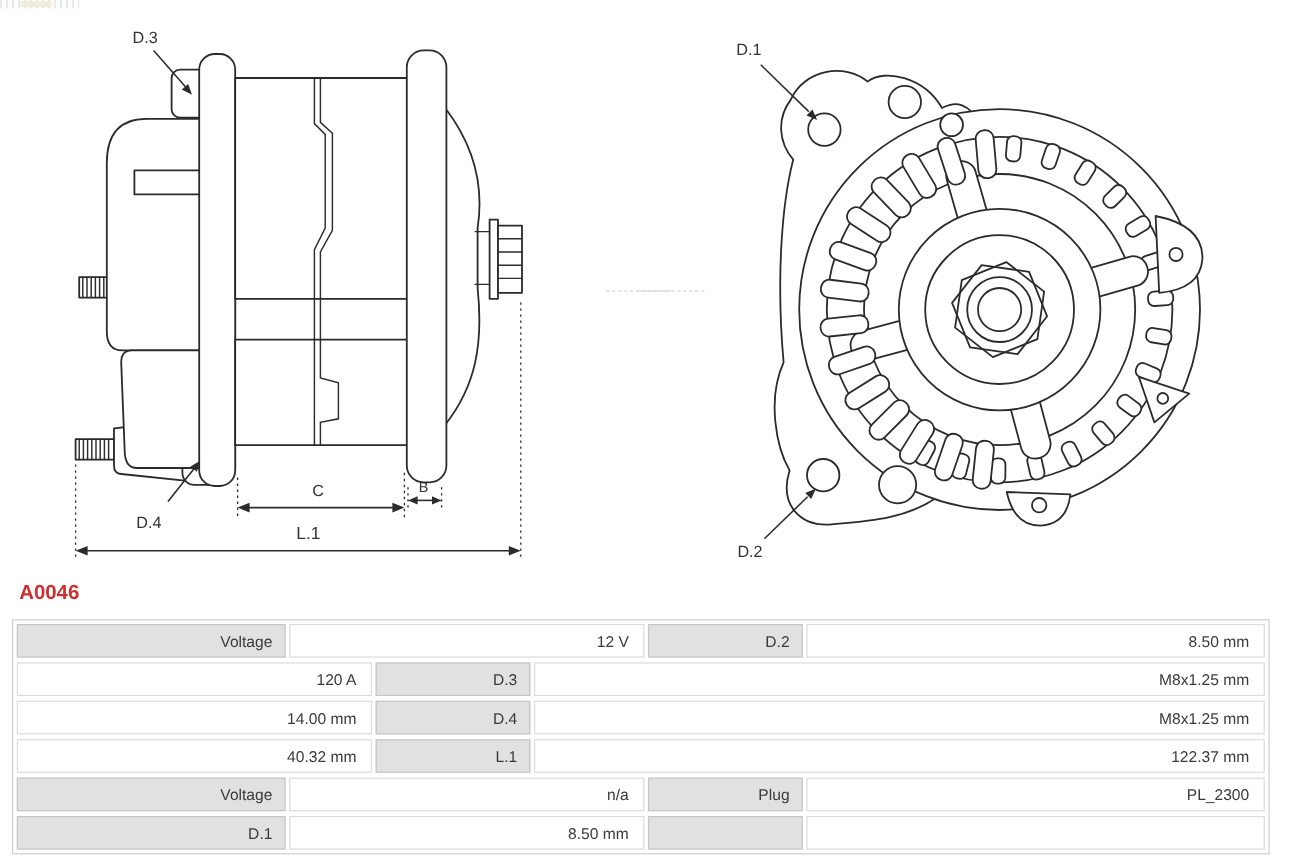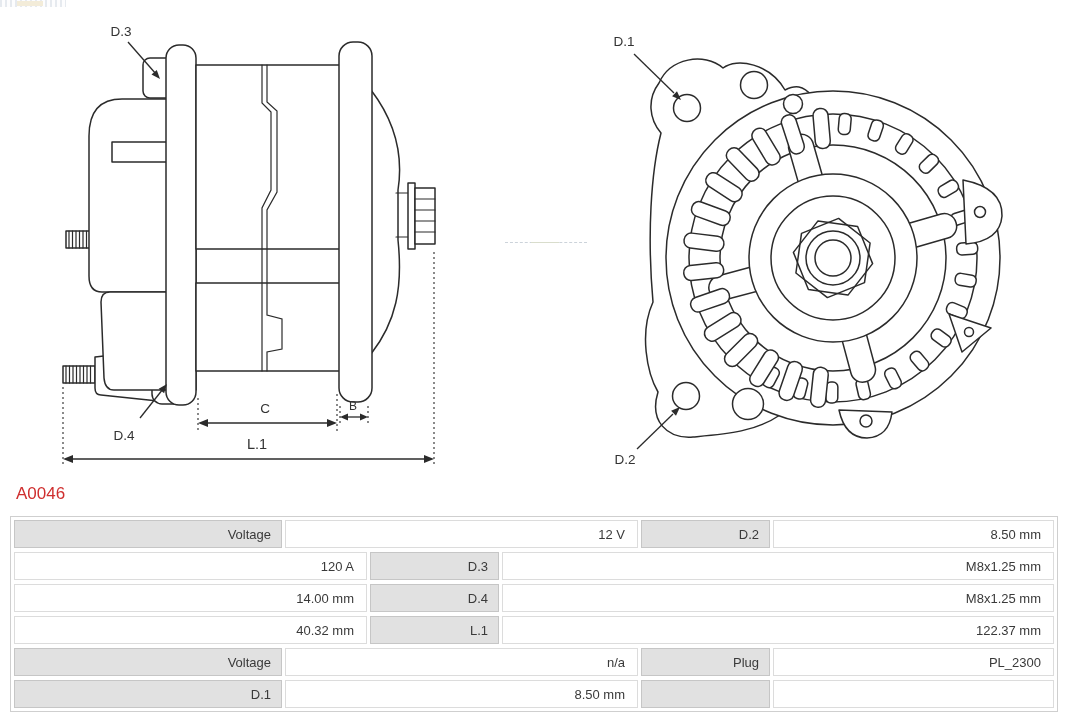--- a/index.html
+++ b/index.html
@@ -18,32 +18,32 @@
   .thin{fill:none;stroke:#2b2b2b;stroke-width:1.2;stroke-linecap:round;}
   .dot{fill:none;stroke:#2b2b2b;stroke-width:1.1;stroke-dasharray:2 3;}
   .dim{stroke:#2b2b2b;stroke-width:1.3;}
   .tri{fill:#2b2b2b;stroke:none;}
   .lbl{font-family:"Liberation Sans",sans-serif;font-size:13.5px;fill:#333;}
   .lbl-sm{font-size:12px;}
   .lbl-lg{font-size:14.5px;}
   #front-scallops rect,#front-slots rect,#front-spokes rect{
       fill:#fff;stroke:#2b2b2b;stroke-width:1.5;}
   
-  .part-number{position:absolute;left:16px;top:484px;font-size:17px;color:#cf2e2e;}
+  .part-number{position:absolute;left:16px;top:484px;font-size:17px;color:#cf2e2e;font-weight:bold;}
   
   .spec-table{position:absolute;left:10px;top:516px;width:1040px;border:1px solid #cfcfcf;
               background:#fff;padding:3px;}
   .trow{display:flex;gap:3px;margin-bottom:4px;}
   .trow:last-child{margin-bottom:0;}
   .tcell{height:28px;line-height:28px;font-size:13px;color:#3a3a3a;
          text-align:right;box-sizing:border-box;white-space:nowrap;}
   .tl{background:#e1e1e1;border:1px solid #c6c6c6;padding-right:10px;}
   .tv{background:#fff;border:1px solid #dcdcdc;padding-right:12px;}
-  .c1{width:268px;}
-  .c2{width:353px;}
+  .c1{width:224px;}
+  .c2{width:296px;}
   .c3{width:129px;}
   .c4{flex:1;}
 </style>
 </head>
 <body>
 
 <div class="canvas">
 
   <div class="wm-top"></div>
   <div class="wm-top-tint"></div>

